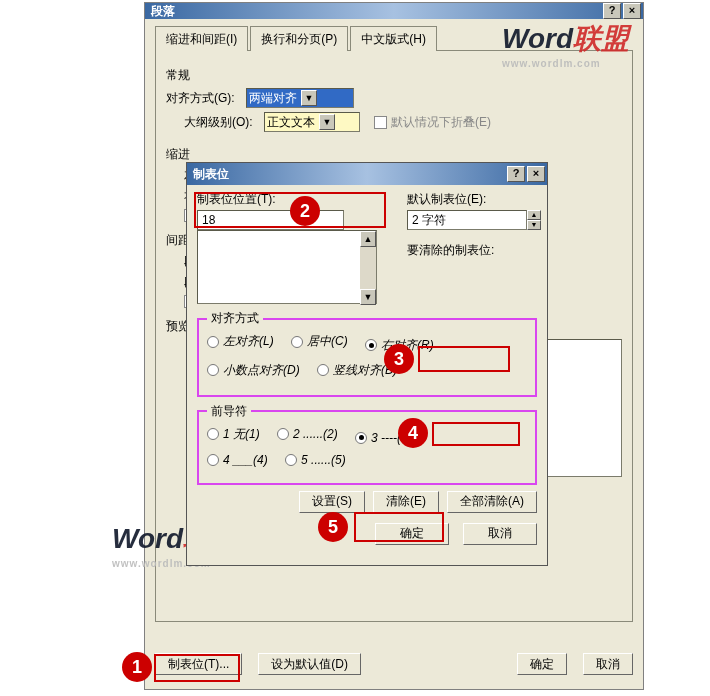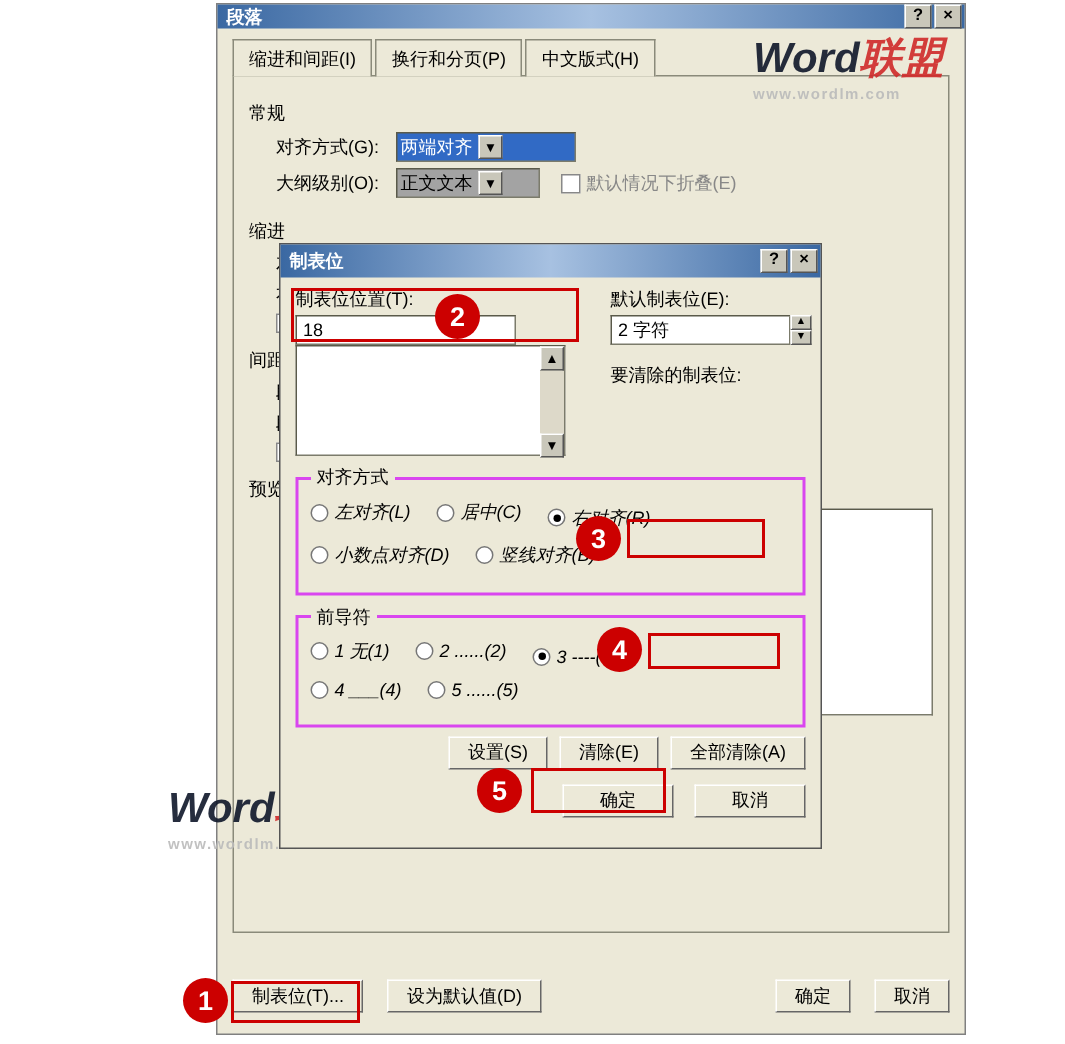--- a/index.html
+++ b/index.html
@@ -56,21 +56,21 @@
   .tab-content {
     border: 1px solid #8a8a7a;
     padding: 10px 10px 10px 10px;
     height: 572px;
     position: relative;
   }
   .section-title { margin: 6px 0 4px 0; }
   .row { display: flex; align-items: center; margin: 4px 0; }
   .label { width: 80px; text-align: left; }
   .select {
-    height: 20px; background: #a3a3a3;
+    height: 20px; background: #fef9c3;
     border: 1px solid #7b7b6b;
     border-top-color: #5a5a4a; border-left-color: #5a5a4a;
     display: inline-flex; align-items: center;
     padding: 0 2px;
   }
   .select.inv { background: #316ac5; color: #fff; }
   .select .dd {
     width: 16px; height: 16px; margin-left: 4px;
     background: #c9c7ba;
     border: 1px solid #fff;
@@ -210,23 +210,23 @@
   </div>
   <div class="dialog-body">
     <div class="tabrow">
       <div class="tab active">缩进和间距(I)</div>
       <div class="tab">换行和分页(P)</div>
       <div class="tab">中文版式(H)</div>
     </div>
     <div class="tab-content">
       <div class="section-title">常规</div>
 
-      <div class="row" style="margin-left:18px;">
+      <div class="row" style="">
         <span class="label">对齐方式(G):</span>
-        <span class="select inv" style="width:120px;">
+        <span class="select inv" style="width:108px;">
           <span>两端对齐</span>
           <span class="dd">▼</span>
         </span>
       </div>
 
       <div class="row" style="margin-left:18px;">
         <span class="label">大纲级别(O):</span>
         <span class="select" style="width:96px;">
           <span>正文文本</span>
           <span class="dd">▼</span>

